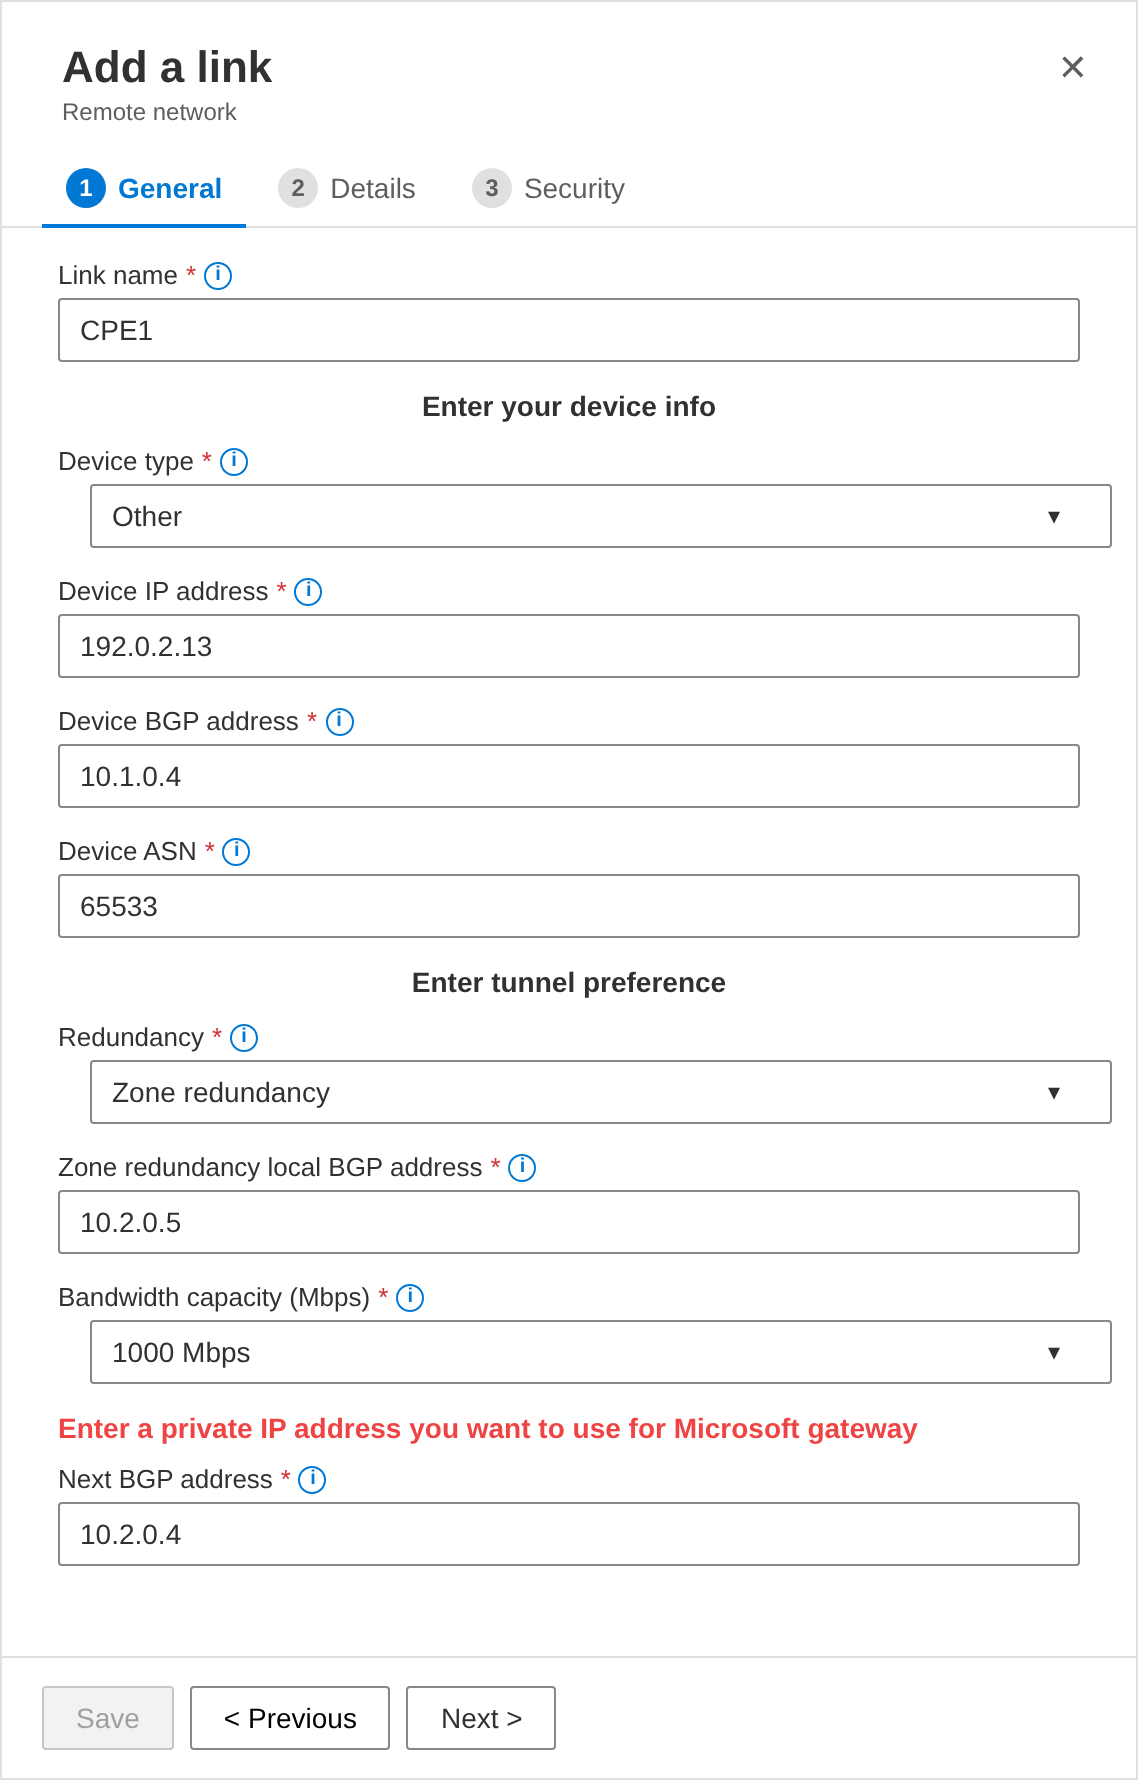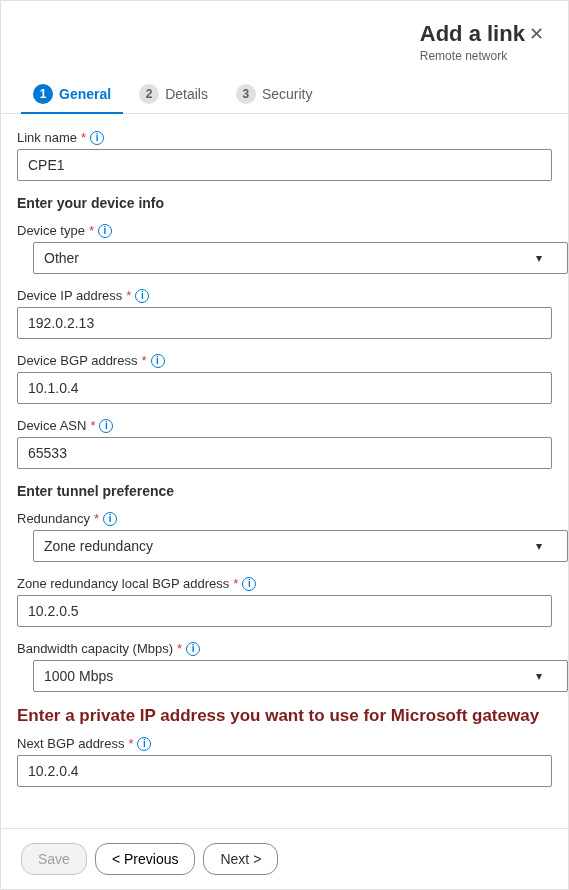--- a/index.html
+++ b/index.html
@@ -17,21 +17,21 @@
       min-height: 890px;
       background: #fff;
       display: flex;
       flex-direction: column;
       border: 1px solid #e0e0e0;
       box-shadow: 0 2px 8px rgba(0,0,0,0.15);
     }
     .dialog-header {
       padding: 20px 20px 0 20px;
       display: flex;
-      justify-content: flex-end;
+      justify-content: space-between;
       align-items: flex-start;
       margin-left: 10px;
     }
     .dialog-title {
       font-size: 22px;
       font-weight: 600;
       color: #323130;
       line-height: 1.2;
     }
     .dialog-subtitle {
@@ -85,21 +85,21 @@
     }
     .tab.active .tab-circle {
       background: #0078d4;
       color: #fff;
     }
     .tab:not(.active) .tab-circle {
       background: #e0e0e0;
       color: #605e5c;
     }
     .content {
-      padding: 16px 16px;
+      padding: 16px 28px;
       flex: 1;
       overflow-y: auto;
     }
     .field-group {
       margin-bottom: 14px;
     }
     .field-label {
       font-size: 13px;
       color: #323130;
       margin-bottom: 4px;
@@ -159,32 +159,33 @@
       color: #323130;
       pointer-events: none;
       font-size: 12px;
     }
     .section-title {
       font-size: 14px;
       font-weight: 700;
       color: #323130;
       margin-bottom: 12px;
       margin-top: 6px;
+      text-align: center;
     }
     .footer {
       padding: 14px 20px;
       border-top: 1px solid #e0e0e0;
       display: flex;
       align-items: center;
       gap: 8px;
       background: #fff;
     }
     .btn {
       padding: 6px 16px;
-      border-radius: 13px;
+      border-radius: 2px;
       font-size: 14px;
       cursor: pointer;
       font-family: 'Segoe UI', Arial, sans-serif;
       height: 32px;
       display: flex;
       align-items: center;
     }
     .btn-default {
       background: #fff;
       border: 1px solid #8a8886;
@@ -195,23 +196,23 @@
       border: 1px solid #8a8886;
       color: #323130;
     }
     .btn-disabled {
       background: #f3f2f1;
       border: 1px solid #c8c6c4;
       color: #a19f9d;
       cursor: default;
     }
     .private-ip-note {
-      font-size: 17px;
+      font-size: 14px;
       font-weight: 700;
-      color: #7f1d1d;
+      color: #ef4444;
       margin-bottom: 10px;
       margin-top: 4px;
     }
   </style>
 </head>
 <body>
 
 <div class="dialog">
   <div class="dialog-header">
     <div>

